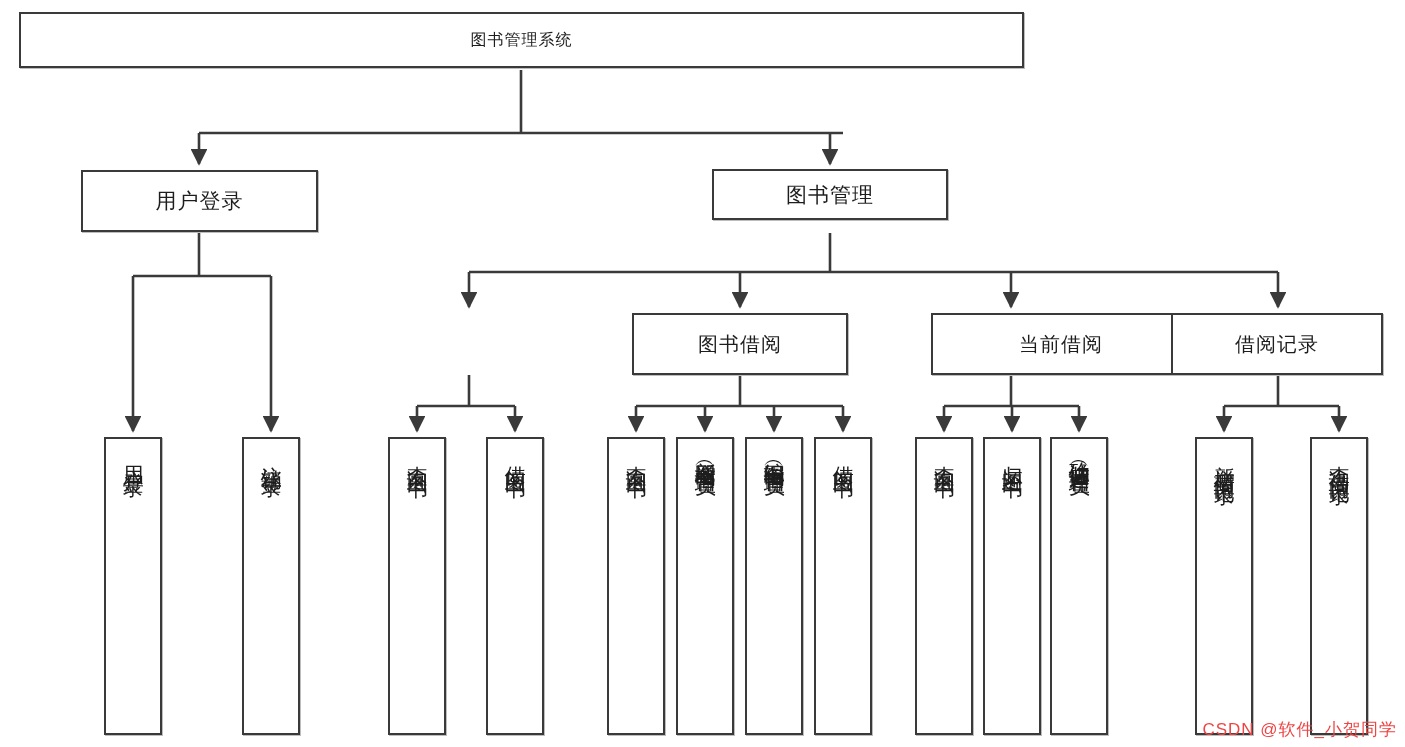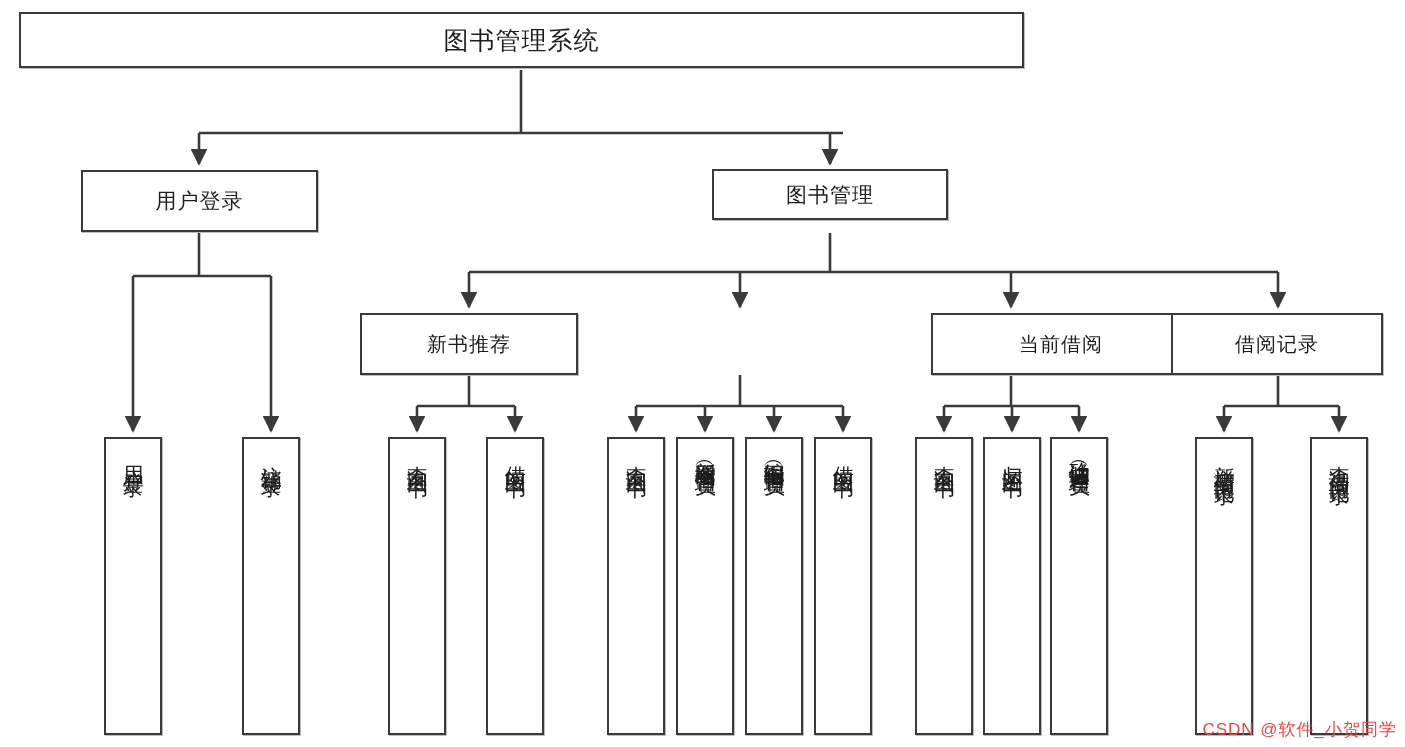--- a/index.html
+++ b/index.html
@@ -28,21 +28,21 @@
     color:#1d1d1d;
   }
   .node .label{
     display:block;
     text-align:center;
     white-space:nowrap;
     letter-spacing:1px;
   }
 
   
-  .node.h-root .label{font-size:25px;}
+  .node.h-root .label{font-size:16px;}
   .node.h-l1 .label{font-size:21px;}
   .node.h-l2 .label{font-size:20px;}
 
   
   .node.leaf{
     align-items:flex-start;
     justify-content:center;
     padding-top:10px;
   }
   .node.leaf .label{
@@ -130,24 +130,24 @@
   </div>
 
   <div class="node h-l1" style="left:81px;top:170px;width:237px;height:62px;">
     <span class="label">用户登录</span>
   </div>
 
   <div class="node h-l1" style="left:712px;top:169px;width:236px;height:51px;">
     <span class="label">图书管理</span>
   </div>
 
-  <div class="node h-l2" style="left:360px;top:313px;width:218px;height:62px;">
-    <span class="label">新书推荐</span>
-  </div>
-
+
+  <div class="node h-l2" style="left:632px;top:313px;width:216px;height:62px;">
+    <span class="label">图书借阅</span>
+  </div>
 
   <div class="node h-l2" style="left:931px;top:313px;width:260px;height:62px;">
     <span class="label">当前借阅</span>
   </div>
 
   <div class="node h-l2" style="left:1171px;top:313px;width:212px;height:62px;">
     <span class="label">借阅记录</span>
   </div>
 
   <div class="node leaf" style="left:104px;top:437px;width:58px;height:298px;">

